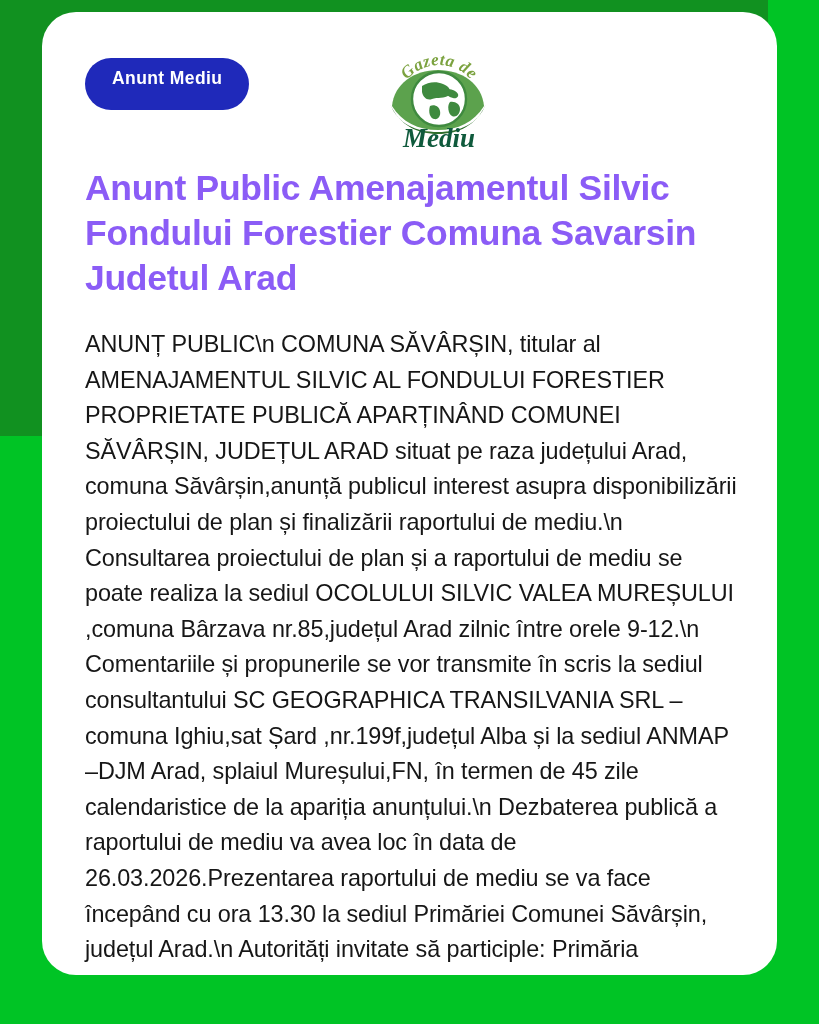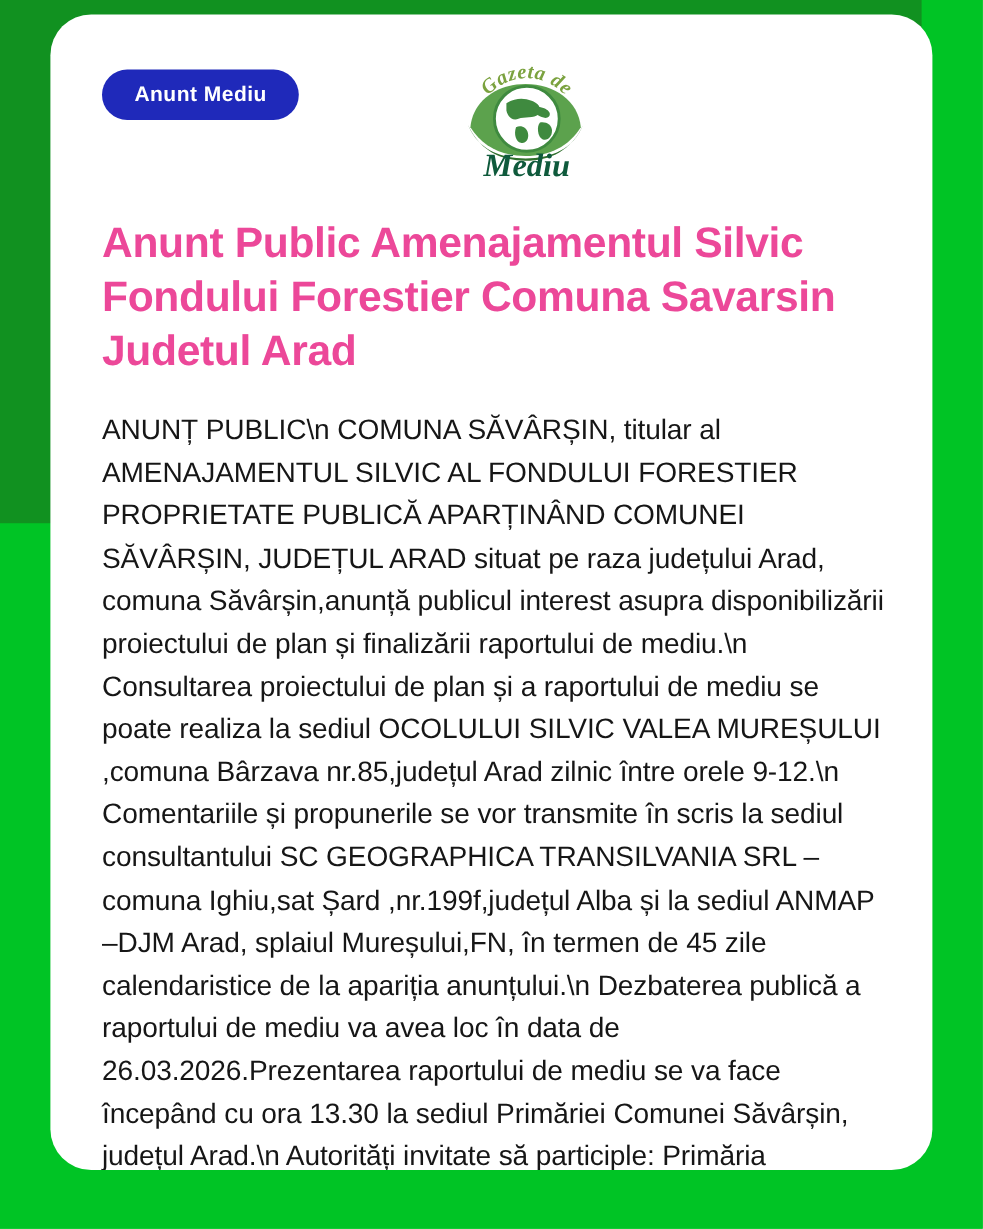--- a/index.html
+++ b/index.html
@@ -63,47 +63,47 @@
 
   #category-badge {
     display: inline-flex;
     align-items: center;
     justify-content: center;
     background: #1f29ba;
     color: #ffffff;
     font-size: 17.5px;
     font-weight: 700;
     letter-spacing: 0.4px;
-    padding: 10px 27px 11px 27px;
+    padding: 10px 27px 21px 27px;
     border-radius: 999px;
     margin-top: 20px;
     white-space: nowrap;
     border: none;
     font-family: "Liberation Sans", sans-serif;
   }
 
   
   #site-logo {
     position: absolute;
     left: 293px;
     top: 2px;
     width: 122px;
     height: 112px;
   }
 
   #site-logo svg { display: block; width: 122px; height: 112px; }
 
   
   #page-title {
-    color: #ec4899;
+    color: #8b5cf6;
     font-size: 35.5px;
     line-height: 45px;
     font-weight: 700;
     letter-spacing: -0.3px;
-    margin-top: 24px;
+    margin-top: 10px;
     margin-bottom: 0;
     font-family: "Liberation Sans", sans-serif;
   }
 
   
   #announcement-body {
     color: #161616;
     font-size: 23.4px;
     line-height: 35.6px;
     margin-top: 26px;

